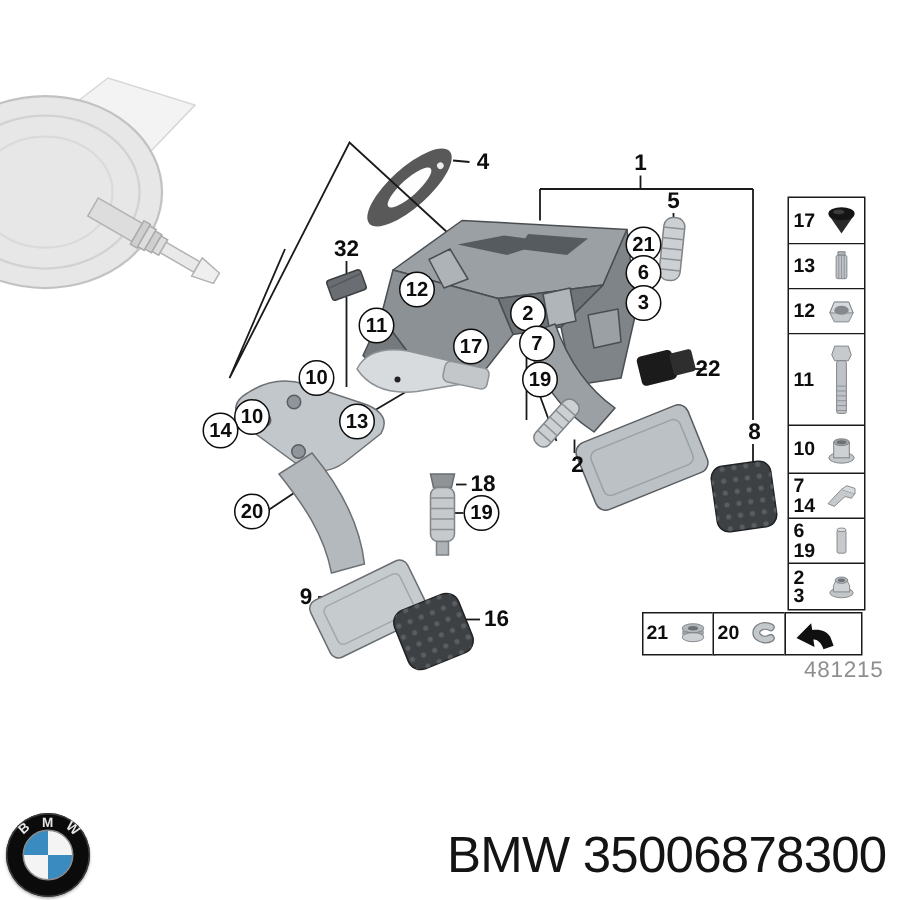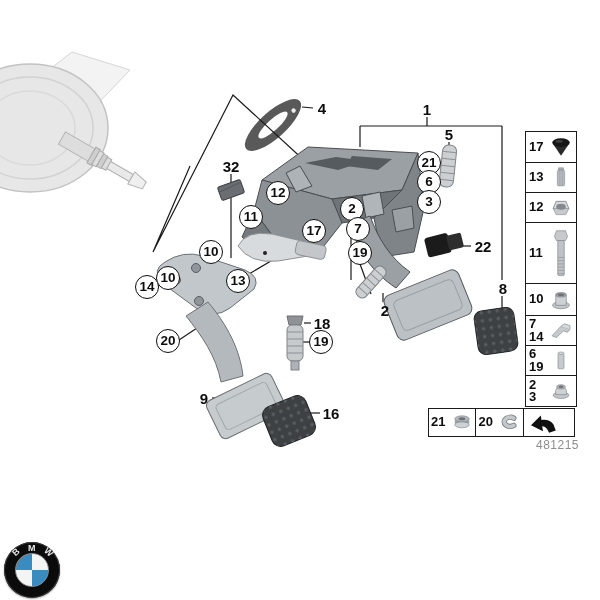--- a/index.html
+++ b/index.html
@@ -20,21 +20,21 @@
   .legend-row:last-child{border-bottom:none;}
   .legend-nums{font-weight:bold;font-size:13px;line-height:12.5px;color:#0d0d0d;}
   .legend-nums span{display:block;}
   .legend-icon{flex:0 0 auto;}
   
   .extra-row{position:absolute;left:428px;top:408px;display:flex;z-index:4;}
   .extra-cell{height:29px;border:1.6px solid #1a1a1a;box-sizing:border-box;background:#fff;
           display:flex;align-items:center;justify-content:space-between;padding:0 2px;margin-left:-1.6px;}
   .extra-cell:first-child{margin-left:0;}
   .extra-cell .legend-nums{font-size:13px;}
-  .plate-code{position:absolute;left:536px;top:438px;font-size:12px;color:#8e8e8e;
+  .plate-code{position:absolute;left:536px;top:438px;font-size:15px;color:#8e8e8e;
           letter-spacing:.5px;}
   
   .roundel{position:absolute;left:4px;top:542px;width:56px;height:56px;border-radius:50%;
           background:#0b0b0b;box-shadow:inset 0 0 0 1px #3c3c3c, 0 1px 2px rgba(0,0,0,.35);z-index:6;}
   .roundel-inner{position:absolute;left:11px;top:11px;width:34px;height:34px;border-radius:50%;
           border:1px solid #8a8a8a;box-sizing:border-box;
           background:conic-gradient(#f4f4f4 0 25%, #3a8cc0 0 50%, #f4f4f4 0 75%, #3a8cc0 0 100%);}
   .roundel-letter{position:absolute;color:#e6e6e6;font-size:9px;font-weight:bold;line-height:9px;}
   .rl-b{left:9px;top:6px;transform:rotate(-42deg);}
   .rl-m{left:24px;top:2px;}
@@ -240,21 +240,21 @@
       <div class="callout" style="left: 449px; top: 134px;">5</div>
       <div class="callout" style="left: 231px; top: 166px;">32</div>
       <div class="callout circled" style="left: 429px; top: 163px;">21</div>
       <div class="callout circled" style="left: 429px; top: 182px;">6</div>
       <div class="callout circled" style="left: 278px; top: 193px;">12</div>
       <div class="callout circled" style="left: 429px; top: 202px;">3</div>
       <div class="callout circled" style="left: 352px; top: 209px;">2</div>
       <div class="callout circled" style="left: 251px; top: 217px;">11</div>
       <div class="callout circled" style="left: 358px; top: 229px;">7</div>
       <div class="callout circled" style="left: 314px; top: 231px;">17</div>
-      <div class="callout" style="left: 483px; top: 246px;">22</div>
+      <div class="callout" style="left: 472px; top: 246px;">22</div>
       <div class="callout circled" style="left: 211px; top: 252px;">10</div>
       <div class="callout circled" style="left: 360px; top: 253px;">19</div>
       <div class="callout circled" style="left: 168px; top: 278px;">10</div>
       <div class="callout circled" style="left: 238px; top: 281px;">13</div>
       <div class="callout circled" style="left: 147px; top: 287px;">14</div>
       <div class="callout" style="left: 503px; top: 288px;">8</div>
       <div class="callout" style="left: 385px; top: 310px;">2</div>
       <div class="callout" style="left: 322px; top: 323px;">18</div>
       <div class="callout circled" style="left: 168px; top: 341px;">20</div>
       <div class="callout circled" style="left: 321px; top: 342px;">19</div>
@@ -352,13 +352,14 @@
       </div>
     </div>
   <div class="plate-code">481215</div>
 
   <div class="roundel">
     <span class="roundel-letter rl-b">B</span>
     <span class="roundel-letter rl-m">M</span>
     <span class="roundel-letter rl-w">W</span>
     <div class="roundel-inner"></div>
   </div>
+  <div class="part-number">BMW 35006878300</div>
 </div>
 
 </body></html>

